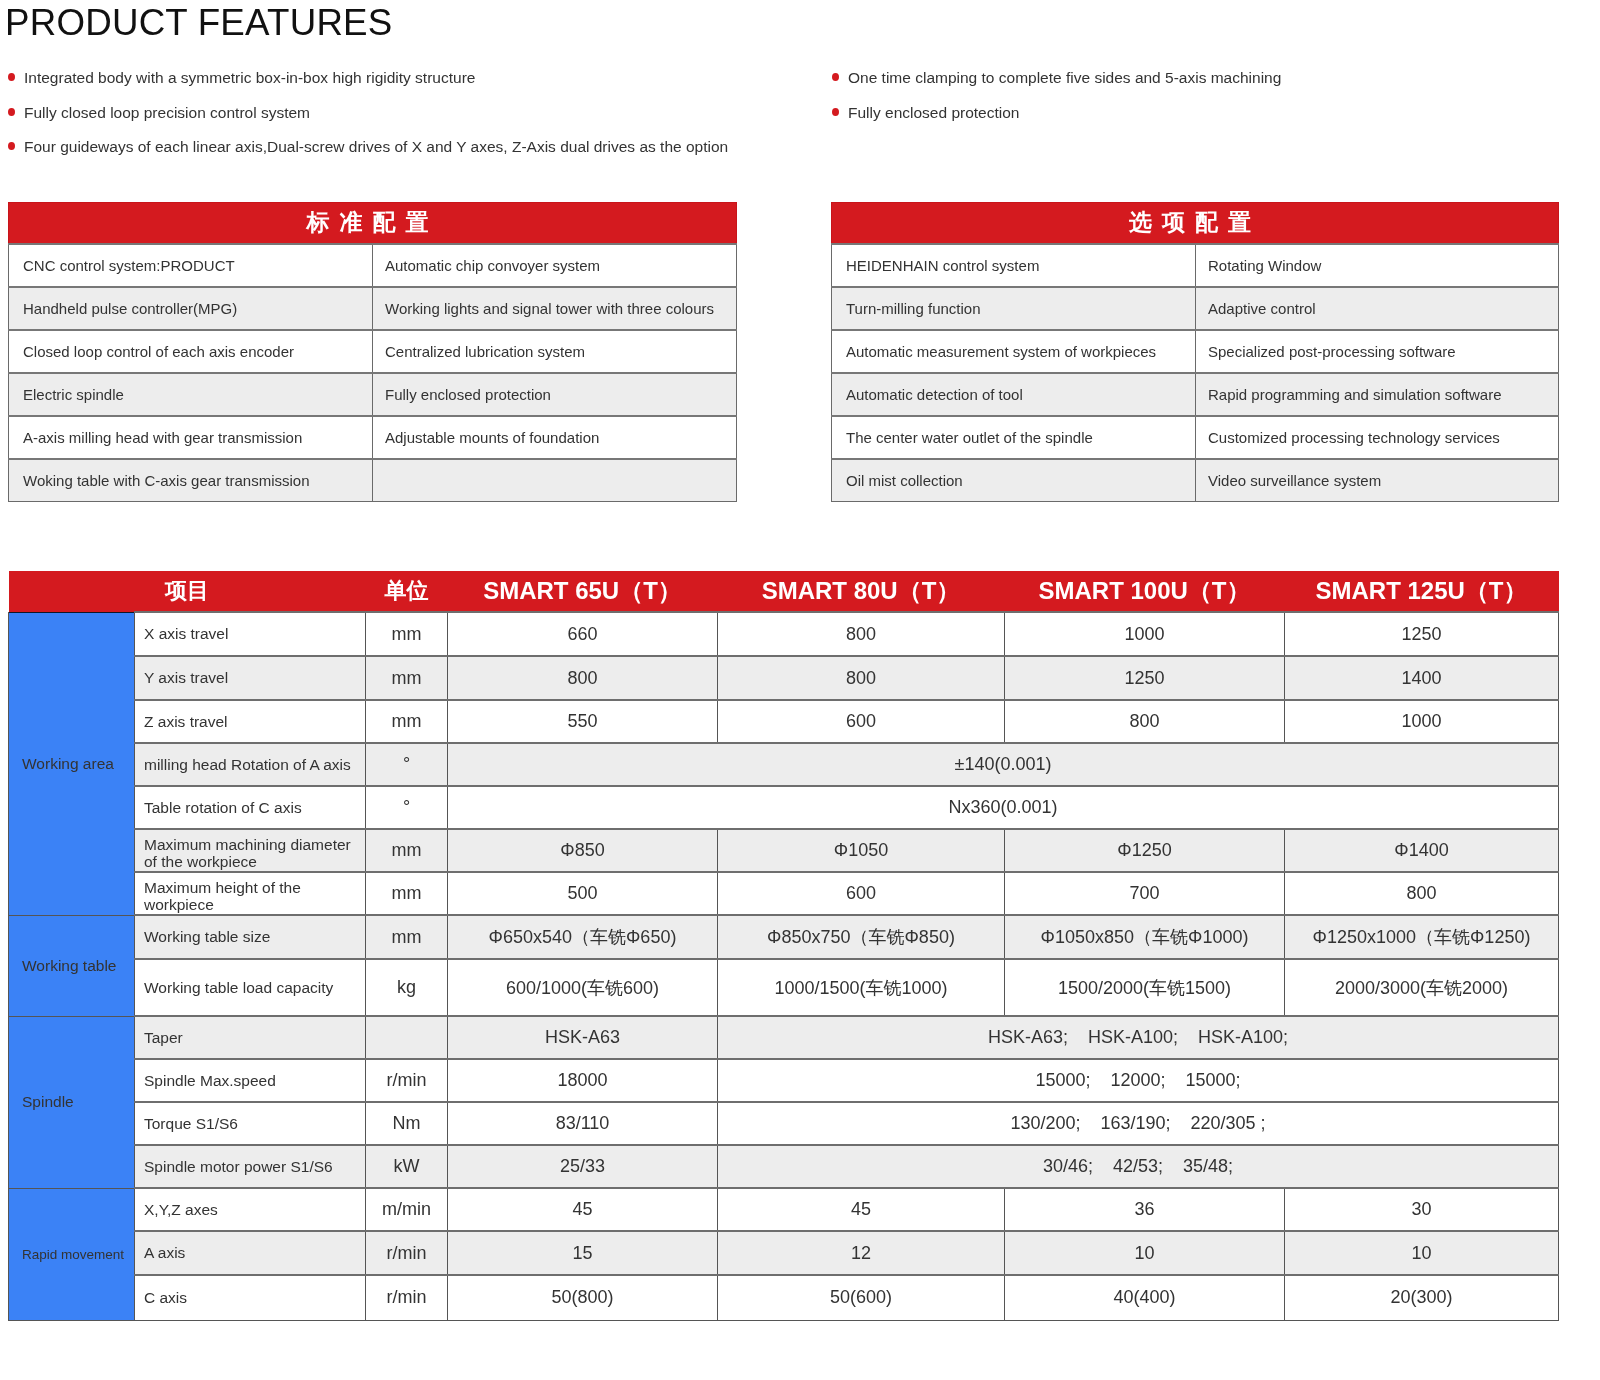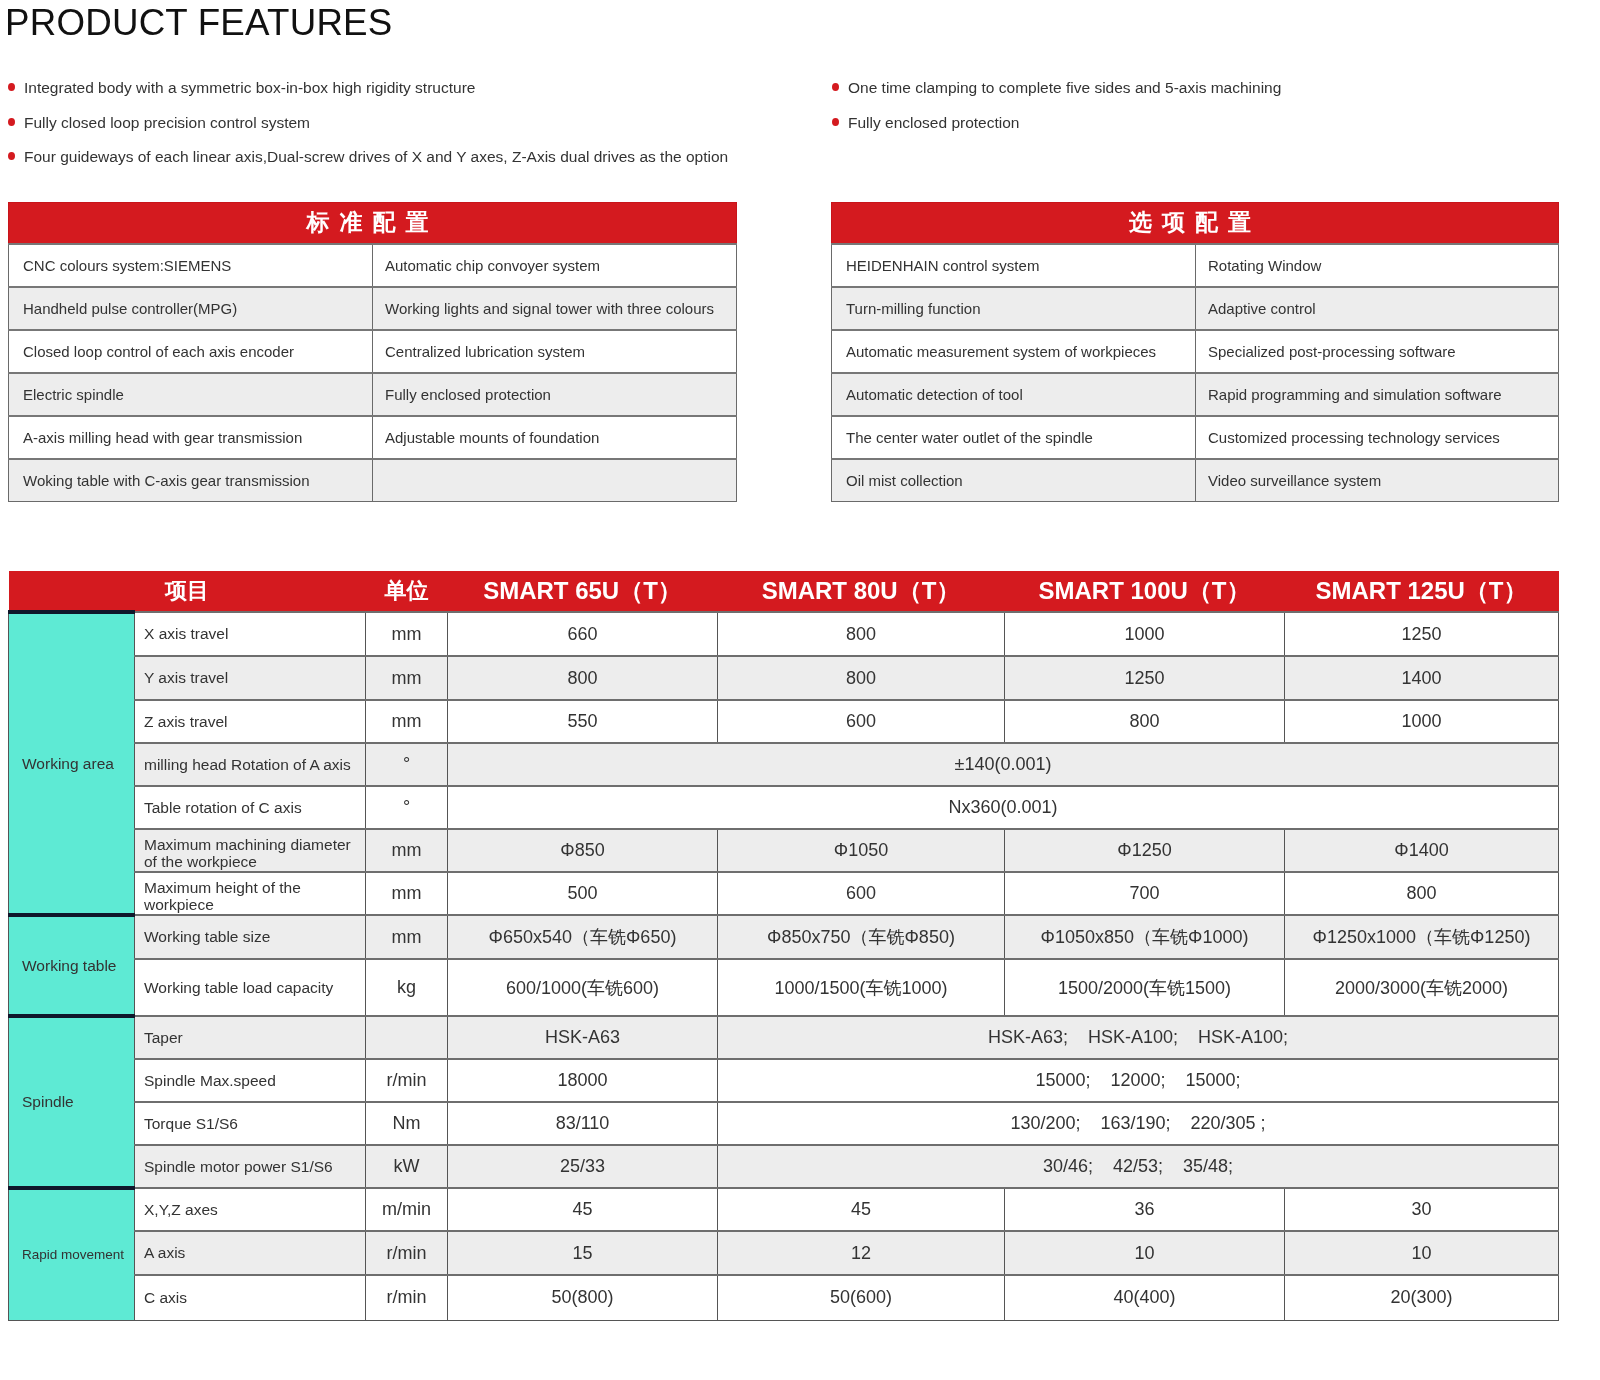--- a/index.html
+++ b/index.html
@@ -1,42 +1,42 @@
 <!DOCTYPE html>
 <html><head>
 <meta charset="utf-8">
 <style>
   * { box-sizing: border-box; margin: 0; padding: 0; }
   html, body { width: 1600px; height: 1380px; background: #ffffff; overflow: hidden; }
   body { position: relative; font-family: "Liberation Sans", "DejaVu Sans", sans-serif; color: #2b2b2b; }
 
   .page-title { position: absolute; left: 5px; top: 2px; font-size: 36px; font-weight: 400; color: #111; letter-spacing: 0.2px; transform: scaleX(1.02); transform-origin: left; }
 
-  .features { position: absolute; list-style: none; margin-top: 10px; }
+  .features { position: absolute; list-style: none; }
   .features li { position: relative; padding-left: 16px; font-size: 15.5px; color: #333; height: 34.5px; line-height: 20px; white-space: nowrap; }
   .features li .dot { position: absolute; left: 0; top: 5px; width: 7px; height: 8px; border-radius: 50%; background: #d41a1f; }
   .features.left { left: 8px; top: 68px; }
   .features.right { left: 832px; top: 68px; }
 
   
   .cfg { position: absolute; border-collapse: collapse; table-layout: fixed; }
   .cfg.std { left: 8px; top: 202px; width: 728px; }
   .cfg.opt { left: 831px; top: 202px; width: 727px; }
   .cfg .head { background: #d41a1f; color: #fff; height: 41px; font-size: 23px; font-weight: 700; text-align: center; letter-spacing: 10px; font-family: "DejaVu Sans", sans-serif; border: 1px solid #c8141a; }
   .cfg td.cell { height: 43px; border: 1px solid #6a6a6a; border-top: 2px solid #777; font-size: 15px; color: #333; padding: 0 14px; white-space: nowrap; overflow: hidden; vertical-align: middle; }
   .cfg tr.gray td.cell { background: #ededed; }
   .cfg tr.white td.cell { background: #ffffff; }
   .cfg td.cell.right { padding-left: 12px; margin-left: 20px; }
 
   
   .spec { position: absolute; left: 8px; top: 571px; width: 1550px; border-collapse: collapse; table-layout: fixed; }
   .spec th { background: #d41a1f; color: #fff; height: 41px; font-size: 24px; font-weight: 700; text-align: center; border: none; white-space: nowrap; font-family: "Liberation Sans", sans-serif; }
   .spec th.zh { font-family: "DejaVu Sans", sans-serif; font-size: 22px; }
   .spec td { border: 1px solid #555; border-top: 2px solid #6e6e6e; font-size: 18px; color: #333; text-align: center; vertical-align: middle; white-space: nowrap; overflow: hidden; }
-  .spec td.group { text-align: left; padding-left: 13px; font-size: 15.5px; background: #5eead4; border-top: 4px solid #0f172a; }
+  .spec td.group { text-align: left; padding-left: 13px; font-size: 15.5px; background: #3b82f6; border-top: 1px solid #0f172a; }
   .spec td.group.small { font-size: 13.5px; margin-top: 6px; }
   .spec td.item { text-align: left; padding-left: 9px; font-size: 15.5px; }
   .spec td.item.two { font-size: 15.5px; line-height: 17px; white-space: normal; padding-top: 4px; }
   .spec td.unit { font-size: 18px; }
   .spec tr.g td.item, .spec tr.g td.unit, .spec tr.g td.val { background: #ededed; margin-top: 38px; }
   .spec tr.w td.item, .spec tr.w td.unit, .spec tr.w td.val { background: #ffffff; }
 </style>
 </head>
 <body>
 
@@ -55,21 +55,21 @@
 <table class="cfg std">
   <colgroup>
       <col style="width:364px">
       <col style="width:364px">
     </colgroup>
   <tbody>
       <tr>
         <td class="head" colspan="2">标准配置</td>
       </tr>
   <tr class="white">
-        <td class="cell">CNC colours system:SIEMENS</td>
+        <td class="cell">CNC control system:PRODUCT</td>
         <td class="cell right">Automatic chip convoyer system</td>
       </tr>
   <tr class="gray">
         <td class="cell">Handheld pulse controller(MPG)</td>
         <td class="cell right">Working lights and signal tower with three colours</td>
       </tr>
   <tr class="white">
         <td class="cell">Closed loop control of each axis encoder</td>
         <td class="cell right">Centralized lubrication system</td>
       </tr>

